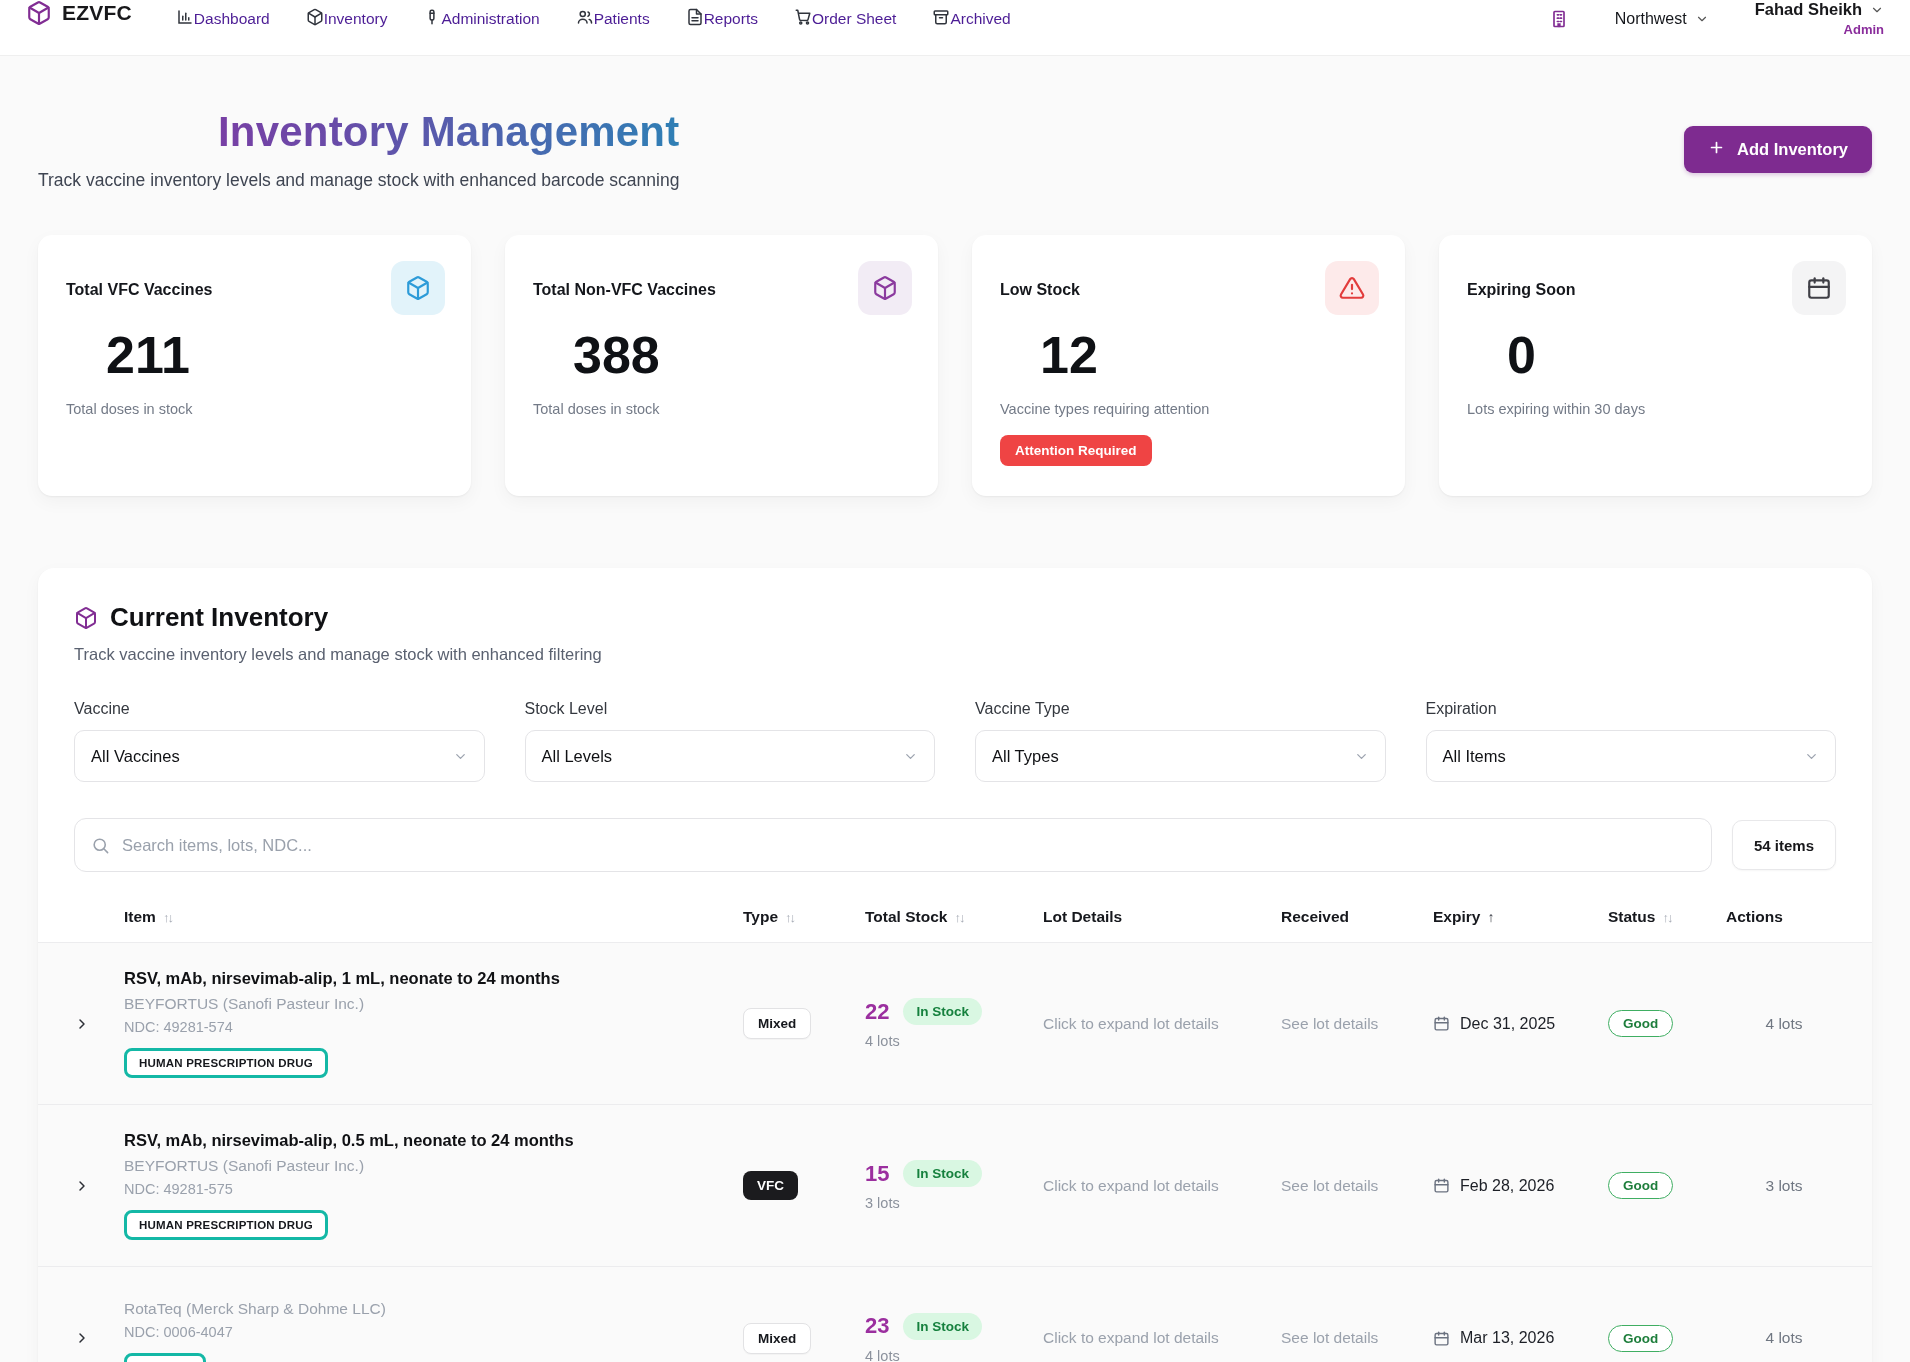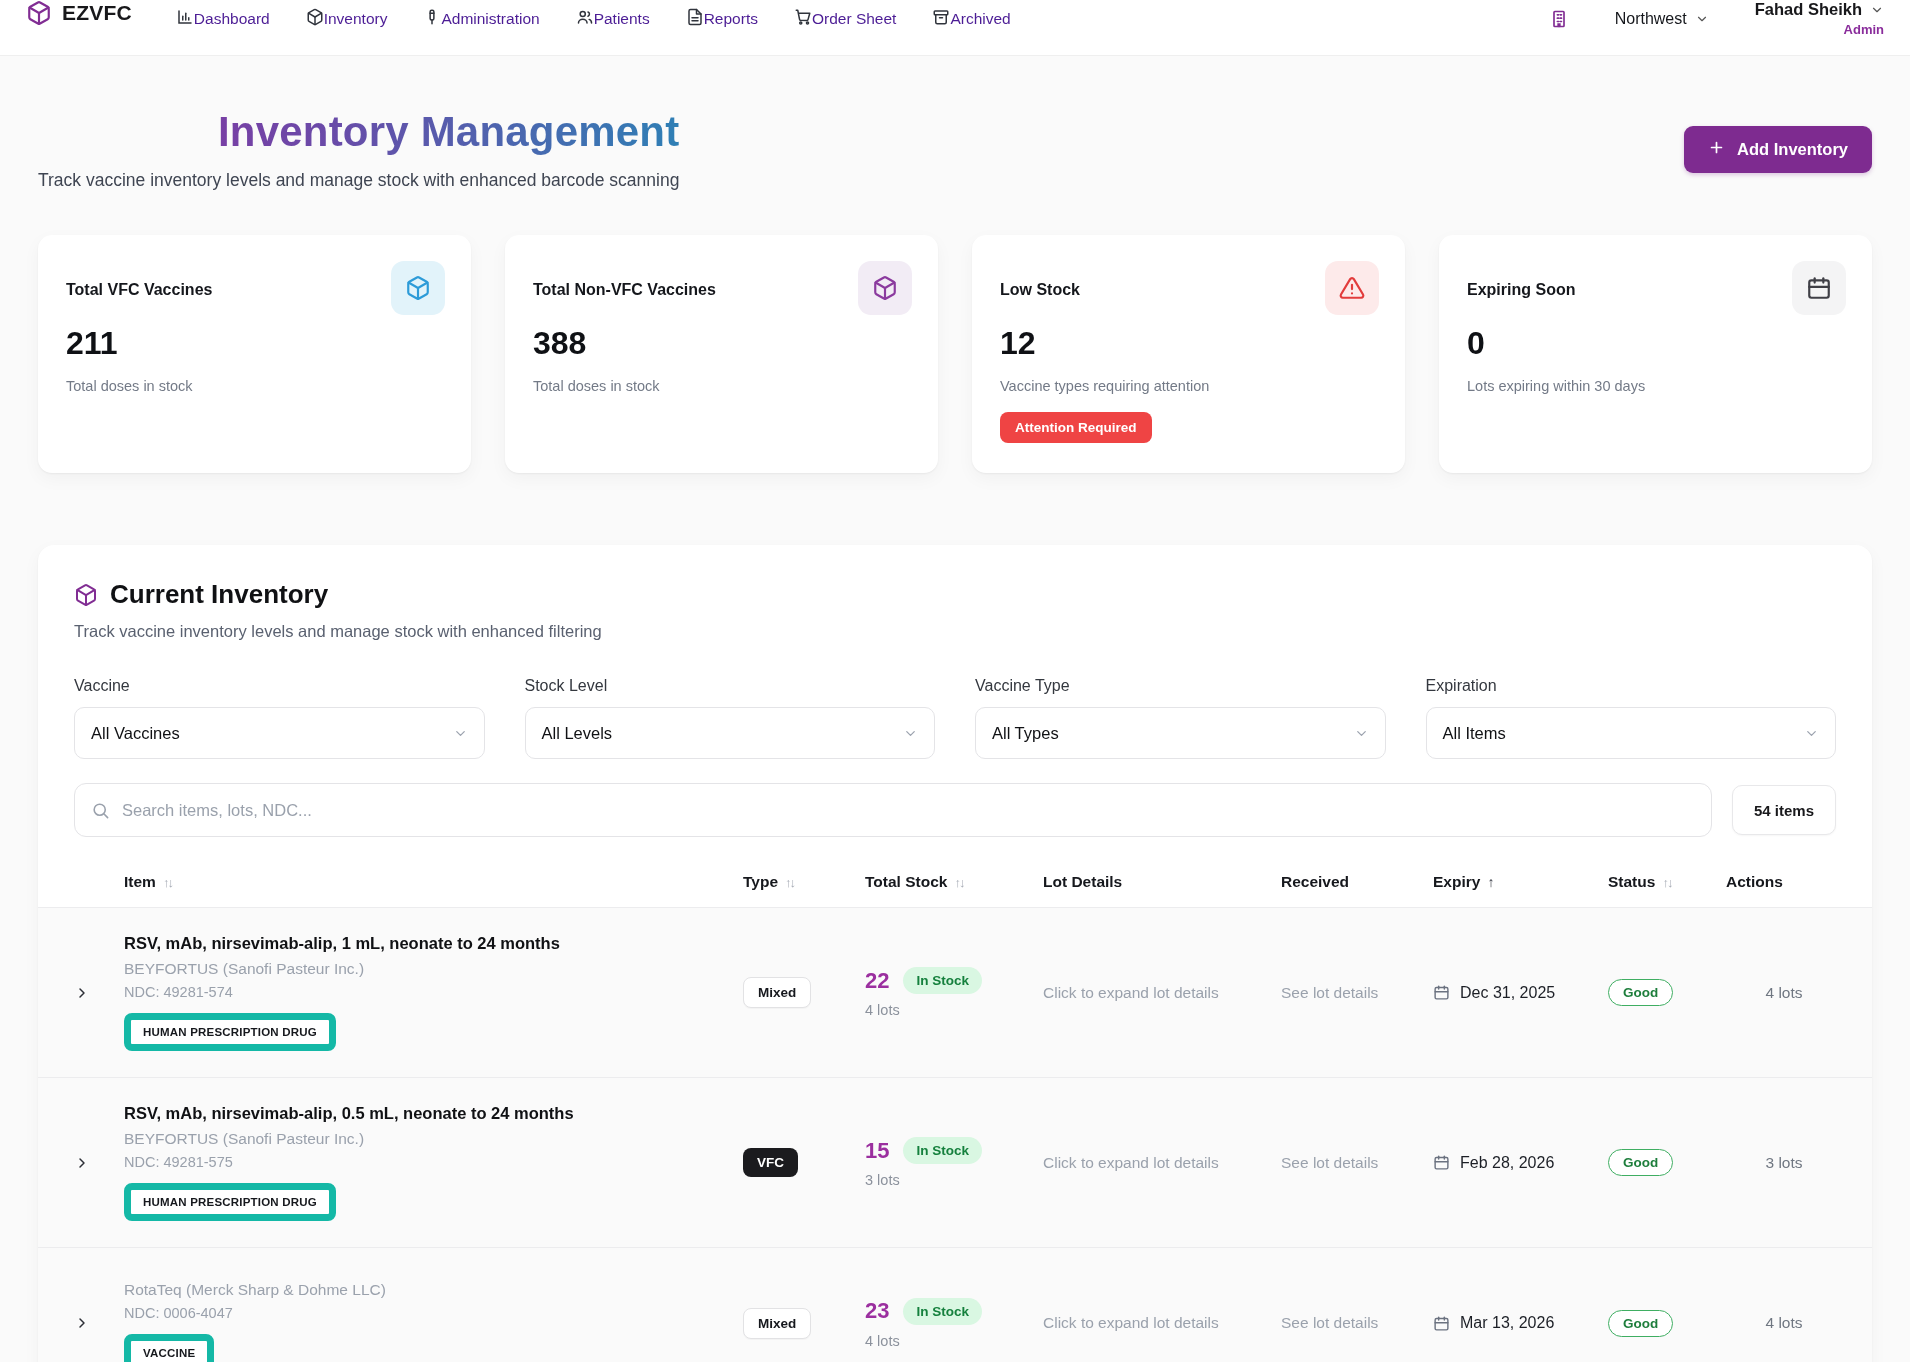--- a/index.html
+++ b/index.html
@@ -38,40 +38,40 @@
   .cards { display:grid; grid-template-columns:repeat(4,1fr); gap:34px; margin-top:44px; }
   .card { background:#fff; border-radius:14px; padding:28px 28px 30px 28px; min-height:233px;
     box-shadow:0 1px 2px rgba(0,0,0,.05), 0 6px 18px rgba(0,0,0,.04); position:relative; }
   .card .clabel { font-size:16px; font-weight:600; color:#15171c; margin-top:18px; }
   .card .itile { position:absolute; top:26px; right:26px; width:54px; height:54px; border-radius:13px;
     display:flex; align-items:center; justify-content:center; }
   .itile.blue { background:#e2f3fa; color:#2d9bd8; }
   .itile.purple { background:#f2ecf5; color:#8b3a9e; }
   .itile.red { background:#fdeaea; color:#e23c3c; }
   .itile.gray { background:#f4f4f5; color:#3f3f46; }
-  .card .cnum { font-size:32px; font-weight:800; margin-top:26px; color:#0f1115; }
+  .card .cnum { font-size:52px; font-weight:800; margin-top:26px; color:#0f1115;margin-left:40px; }
   .card .csub { font-size:14.5px; color:#737a87; margin-top:16px; }
   .alertbadge { display:inline-block; margin-top:18px; background:#ef4444; color:#fff;
     font-size:13.5px; font-weight:700; border-radius:8px; padding:8px 15px; }
 
   
   .invcard { background:#fff; border-radius:16px; margin-top:72px; padding:34px 36px 0 36px;
     box-shadow:0 1px 2px rgba(0,0,0,.05), 0 6px 18px rgba(0,0,0,.04); }
   .invtitle { display:flex; align-items:center; gap:12px; font-size:26px; font-weight:800; color:#101114; }
   .invtitle .icube { color:#812d93; display:flex; }
   .invsub { font-size:16.5px; color:#5a6170; margin-top:12px; }
 
   .filters { display:grid; grid-template-columns:repeat(4,1fr); gap:40px; margin-top:36px; }
   .flabel { font-size:16px; color:#34383f; margin-bottom:12px; }
   .fselect { height:52px; background:#fff; border:1px solid #e4e4e7; border-radius:10px;
     display:flex; align-items:center; justify-content:space-between; padding:0 16px;
     font-size:16.5px; color:#101114; cursor:pointer; }
   .fselect .ch { color:#9ca3af; display:flex; }
 
-  .searchrow { display:flex; gap:20px; margin-top:24px; align-items:center; }
+  .searchrow { display:flex; gap:20px; margin-top:36px; align-items:center; }
   .searchbox { flex:1; height:54px; background:#fff; border:1px solid #e4e4e7; border-radius:12px;
     display:flex; align-items:center; padding:0 16px; gap:12px; }
   .searchbox input { border:none; outline:none; flex:1; font-size:16.5px; color:#101114;
     font-family:"Liberation Sans",sans-serif; background:transparent; }
   .searchbox input::placeholder { color:#9aa1ac; }
   .searchbox .sic { color:#9aa1ac; display:flex; }
   .countbadge { height:50px; min-width:104px; background:#fff; border:1px solid #e8e8ea;
     border-radius:10px; display:flex; align-items:center; justify-content:center;
     font-size:15px; font-weight:700; box-shadow:0 1px 2px rgba(0,0,0,.04); }
 
@@ -82,21 +82,21 @@
   .thead { padding-top:6px; padding-bottom:16px; }
   .thead .th { font-size:15.5px; font-weight:700; color:#16181d; display:flex; align-items:center; gap:7px; }
   .sorticon { color:#a6abb5; font-size:13px; cursor:pointer; letter-spacing:-2px; }
   .sorticon.active { color:#3d4049; font-size:14px; letter-spacing:0; }
   .trow { background:#fafafa; border-top:1px solid #ececee; padding-top:26px; padding-bottom:26px; cursor:pointer; }
   .trow:last-child { border-bottom:1px solid #ececee; }
   .chevcell { color:#2c2f36; display:flex; align-items:center; padding-left:6px; }
   .iname { font-size:16.5px; font-weight:700; color:#101114; }
   .ibrand { font-size:15.5px; color:#9aa1ac; margin-top:7px; }
   .indc { font-size:14.5px; color:#9aa1ac; margin-top:6px; }
-  .catbadge { display:inline-block; margin-top:13px; background:#fff; border:7px solid #14b8a6;
+  .catbadge { display:inline-block; margin-top:13px; background:#fff; border:3px solid #14b8a6;
     border-radius:8px; padding:6px 12px; font-size:11.5px; font-weight:800; color:#16181d; letter-spacing:.2px; }
   .tbadge { display:inline-block; border-radius:8px; padding:7px 14px; font-size:13.5px; font-weight:700; }
   .tbadge.outline { background:#fff; border:1px solid #e2e2e4; color:#16181d; box-shadow:0 1px 1px rgba(0,0,0,.03); }
   .tbadge.dark { background:#1b1b1e; color:#fff; }
   .stockline { display:flex; align-items:center; gap:14px; }
   .snum { font-size:22px; font-weight:800; color:#9b2f9f; }
   .instock { background:#d9f7e2; color:#15803d; font-size:13.5px; font-weight:700;
     border-radius:999px; padding:6px 13px; }
   .slots { font-size:14.5px; color:#8b919c; margin-top:8px; }
   .graytxt { font-size:15.5px; color:#9aa1ac; }

